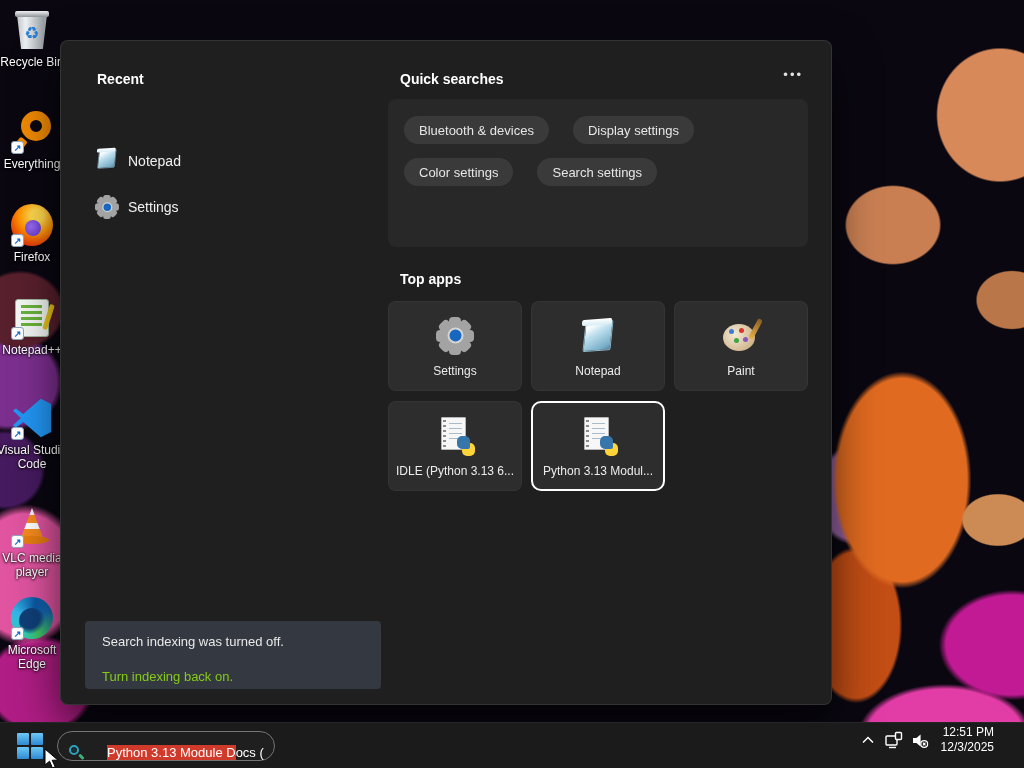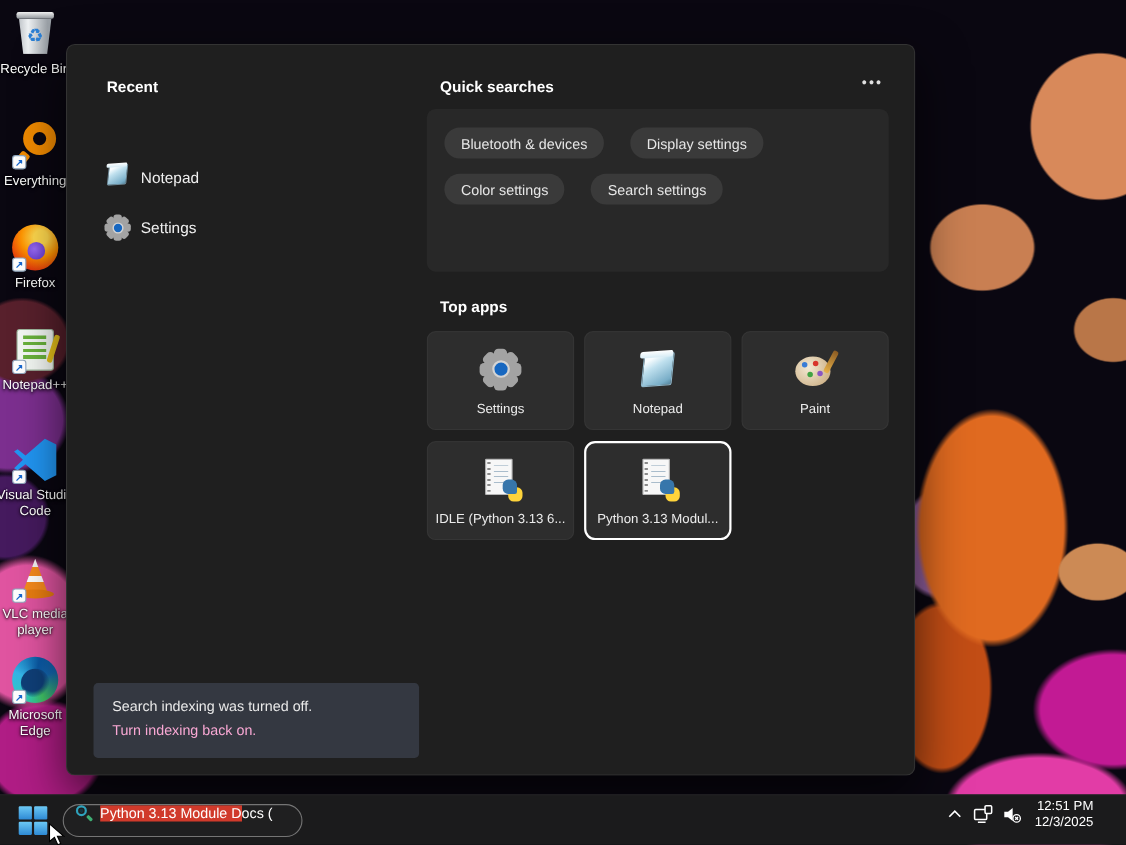--- a/index.html
+++ b/index.html
@@ -127,32 +127,32 @@
 
   .tiles { position:absolute; left:327px; top:260px; width:422px; display:grid;
            grid-template-columns:repeat(3,134px); grid-auto-rows:90px; gap:10px 9px; }
   .tile { background:#2d2d2d; border:1px solid rgba(255,255,255,.04); border-radius:8px; display:flex; flex-direction:column;
           align-items:center; justify-content:center; gap:7px; cursor:default; }
   .tile.selected { border:2px solid #ffffff; border-radius:10px; }
   .tile-label { font-size:12px; color:#ececec; white-space:nowrap; max-width:126px; overflow:hidden; }
   .tile-iconbox { height:42px; display:flex; align-items:center; justify-content:center; }
 
   .notice { position:absolute; left:24px; top:580px; width:296px; height:68px; background:#343841; border-radius:4px; padding:13px 17px; }
-  .notice-msg { font-size:13px; color:#e9e9e9; margin-bottom:7px; }
-  .notice-link { font-size:13px; color:#f9a8d4; cursor:default; }
+  .notice-msg { font-size:13px; color:#e9e9e9; margin-bottom:20px; }
+  .notice-link { font-size:13px; color:#84cc16; cursor:default; }
 
   
   .taskbar { position:absolute; left:0; bottom:0; width:1024px; height:46px; background:#1b1b1c;
              border-top:1px solid rgba(255,255,255,.05); z-index:20; }
   .startbtn { position:absolute; left:16px; top:9px; width:28px; height:28px; display:flex; align-items:center; justify-content:center; cursor:default; }
   .winlogo { display:grid; grid-template-columns:12px 12px; grid-template-rows:12px 12px; gap:2px; }
   .winlogo span { background:linear-gradient(180deg,#6cc9f5,#2e8ad4); border-radius:1px; }
 
   .tsearch { position:absolute; left:57px; top:8px; width:218px; height:30px; border:1px solid #757575; border-radius:15px;
-             background:#1f1f20; display:flex; align-items:flex-start; padding:0 10px; gap:8px; cursor:text; }
+             background:#1f1f20; display:flex; align-items:flex-end; padding:0 10px; gap:24px; cursor:text; }
   .tsearch-mag { position:relative; width:15px; height:15px; flex:0 0 auto; }
   .tsearch-mag i { position:absolute; left:1px; top:0; width:10px; height:10px; border:2.5px solid #2fa3bd; border-radius:50%;
                    background:radial-gradient(circle,#14323d 40%, transparent 41%); }
   .tsearch-mag b { position:absolute; right:1px; bottom:0; width:2.5px; height:6px; background:#3fae74; transform:rotate(-45deg); border-radius:1px; }
   .tsearch-text { font-size:13px; color:#fff; white-space:nowrap; overflow:hidden; }
   .sel { background:#d03a2b; }
 
   .tray { position:absolute; right:16px; top:0; height:34px; display:flex; align-items:center; }
   .tray-ic { width:26px; height:46px; display:flex; align-items:center; justify-content:center; cursor:default; }
   .clock { text-align:right; font-size:12px; line-height:15px; color:#fff; margin:0 14px 0 8px; cursor:default; }

